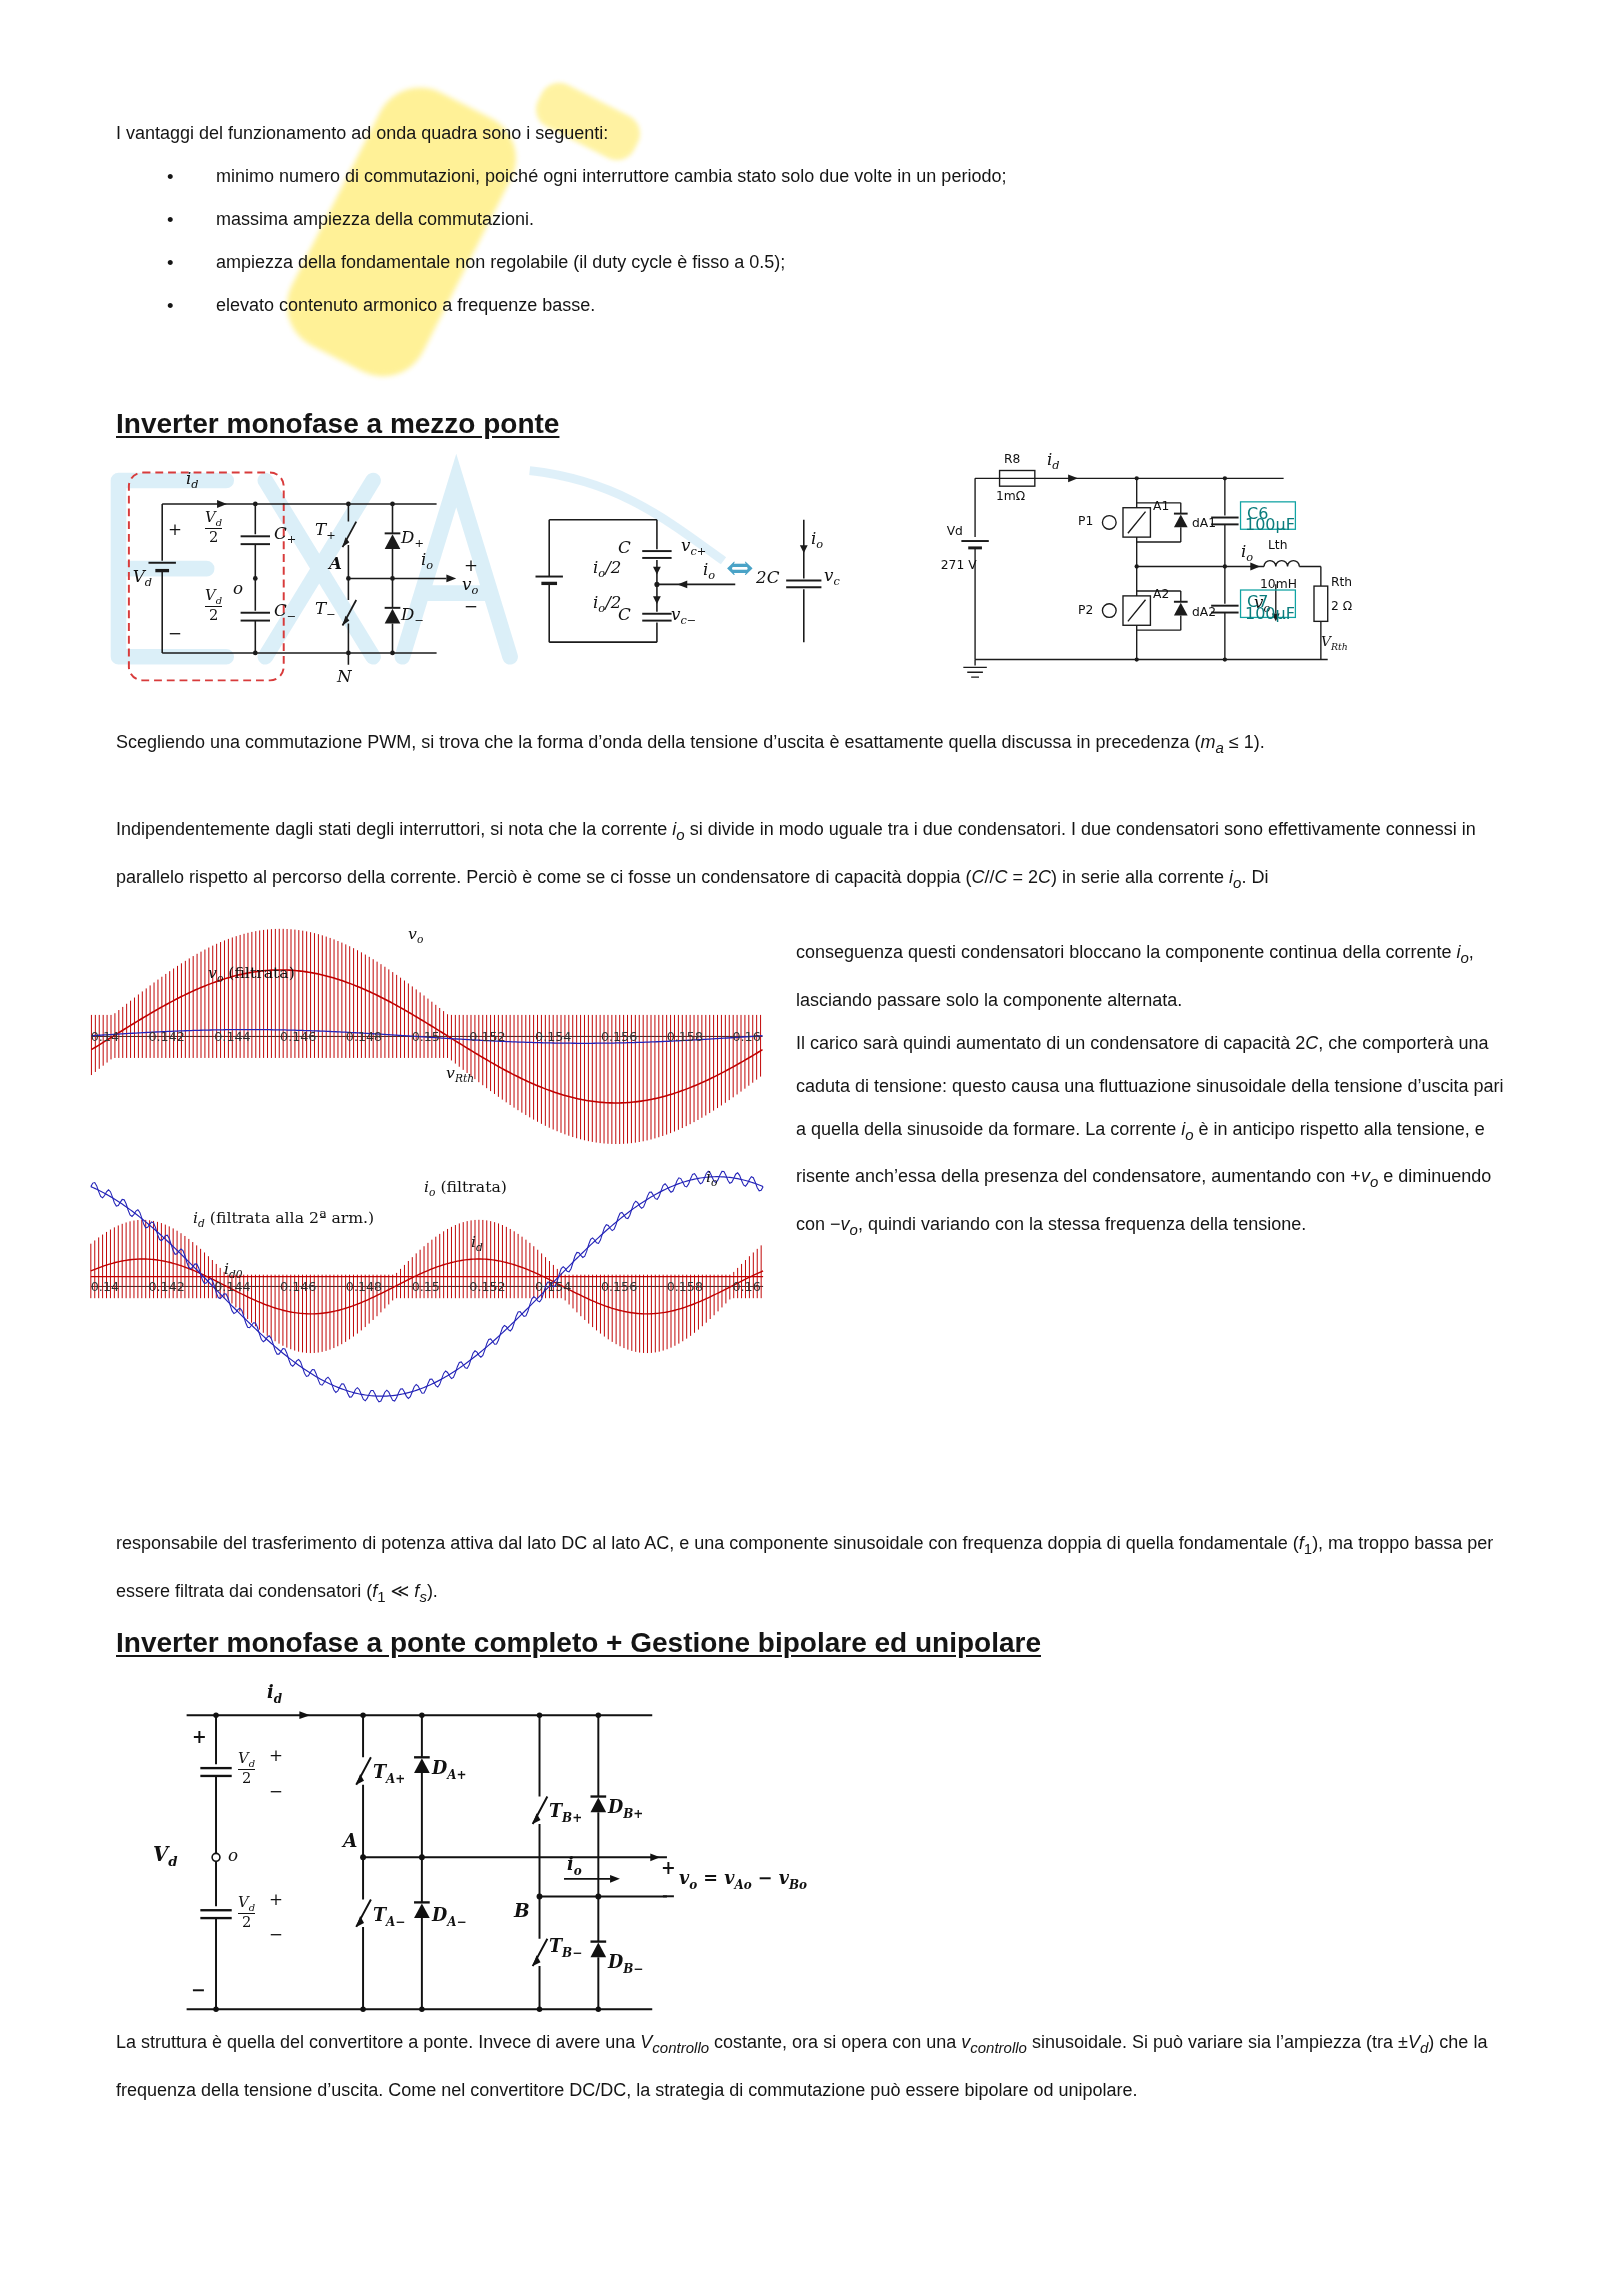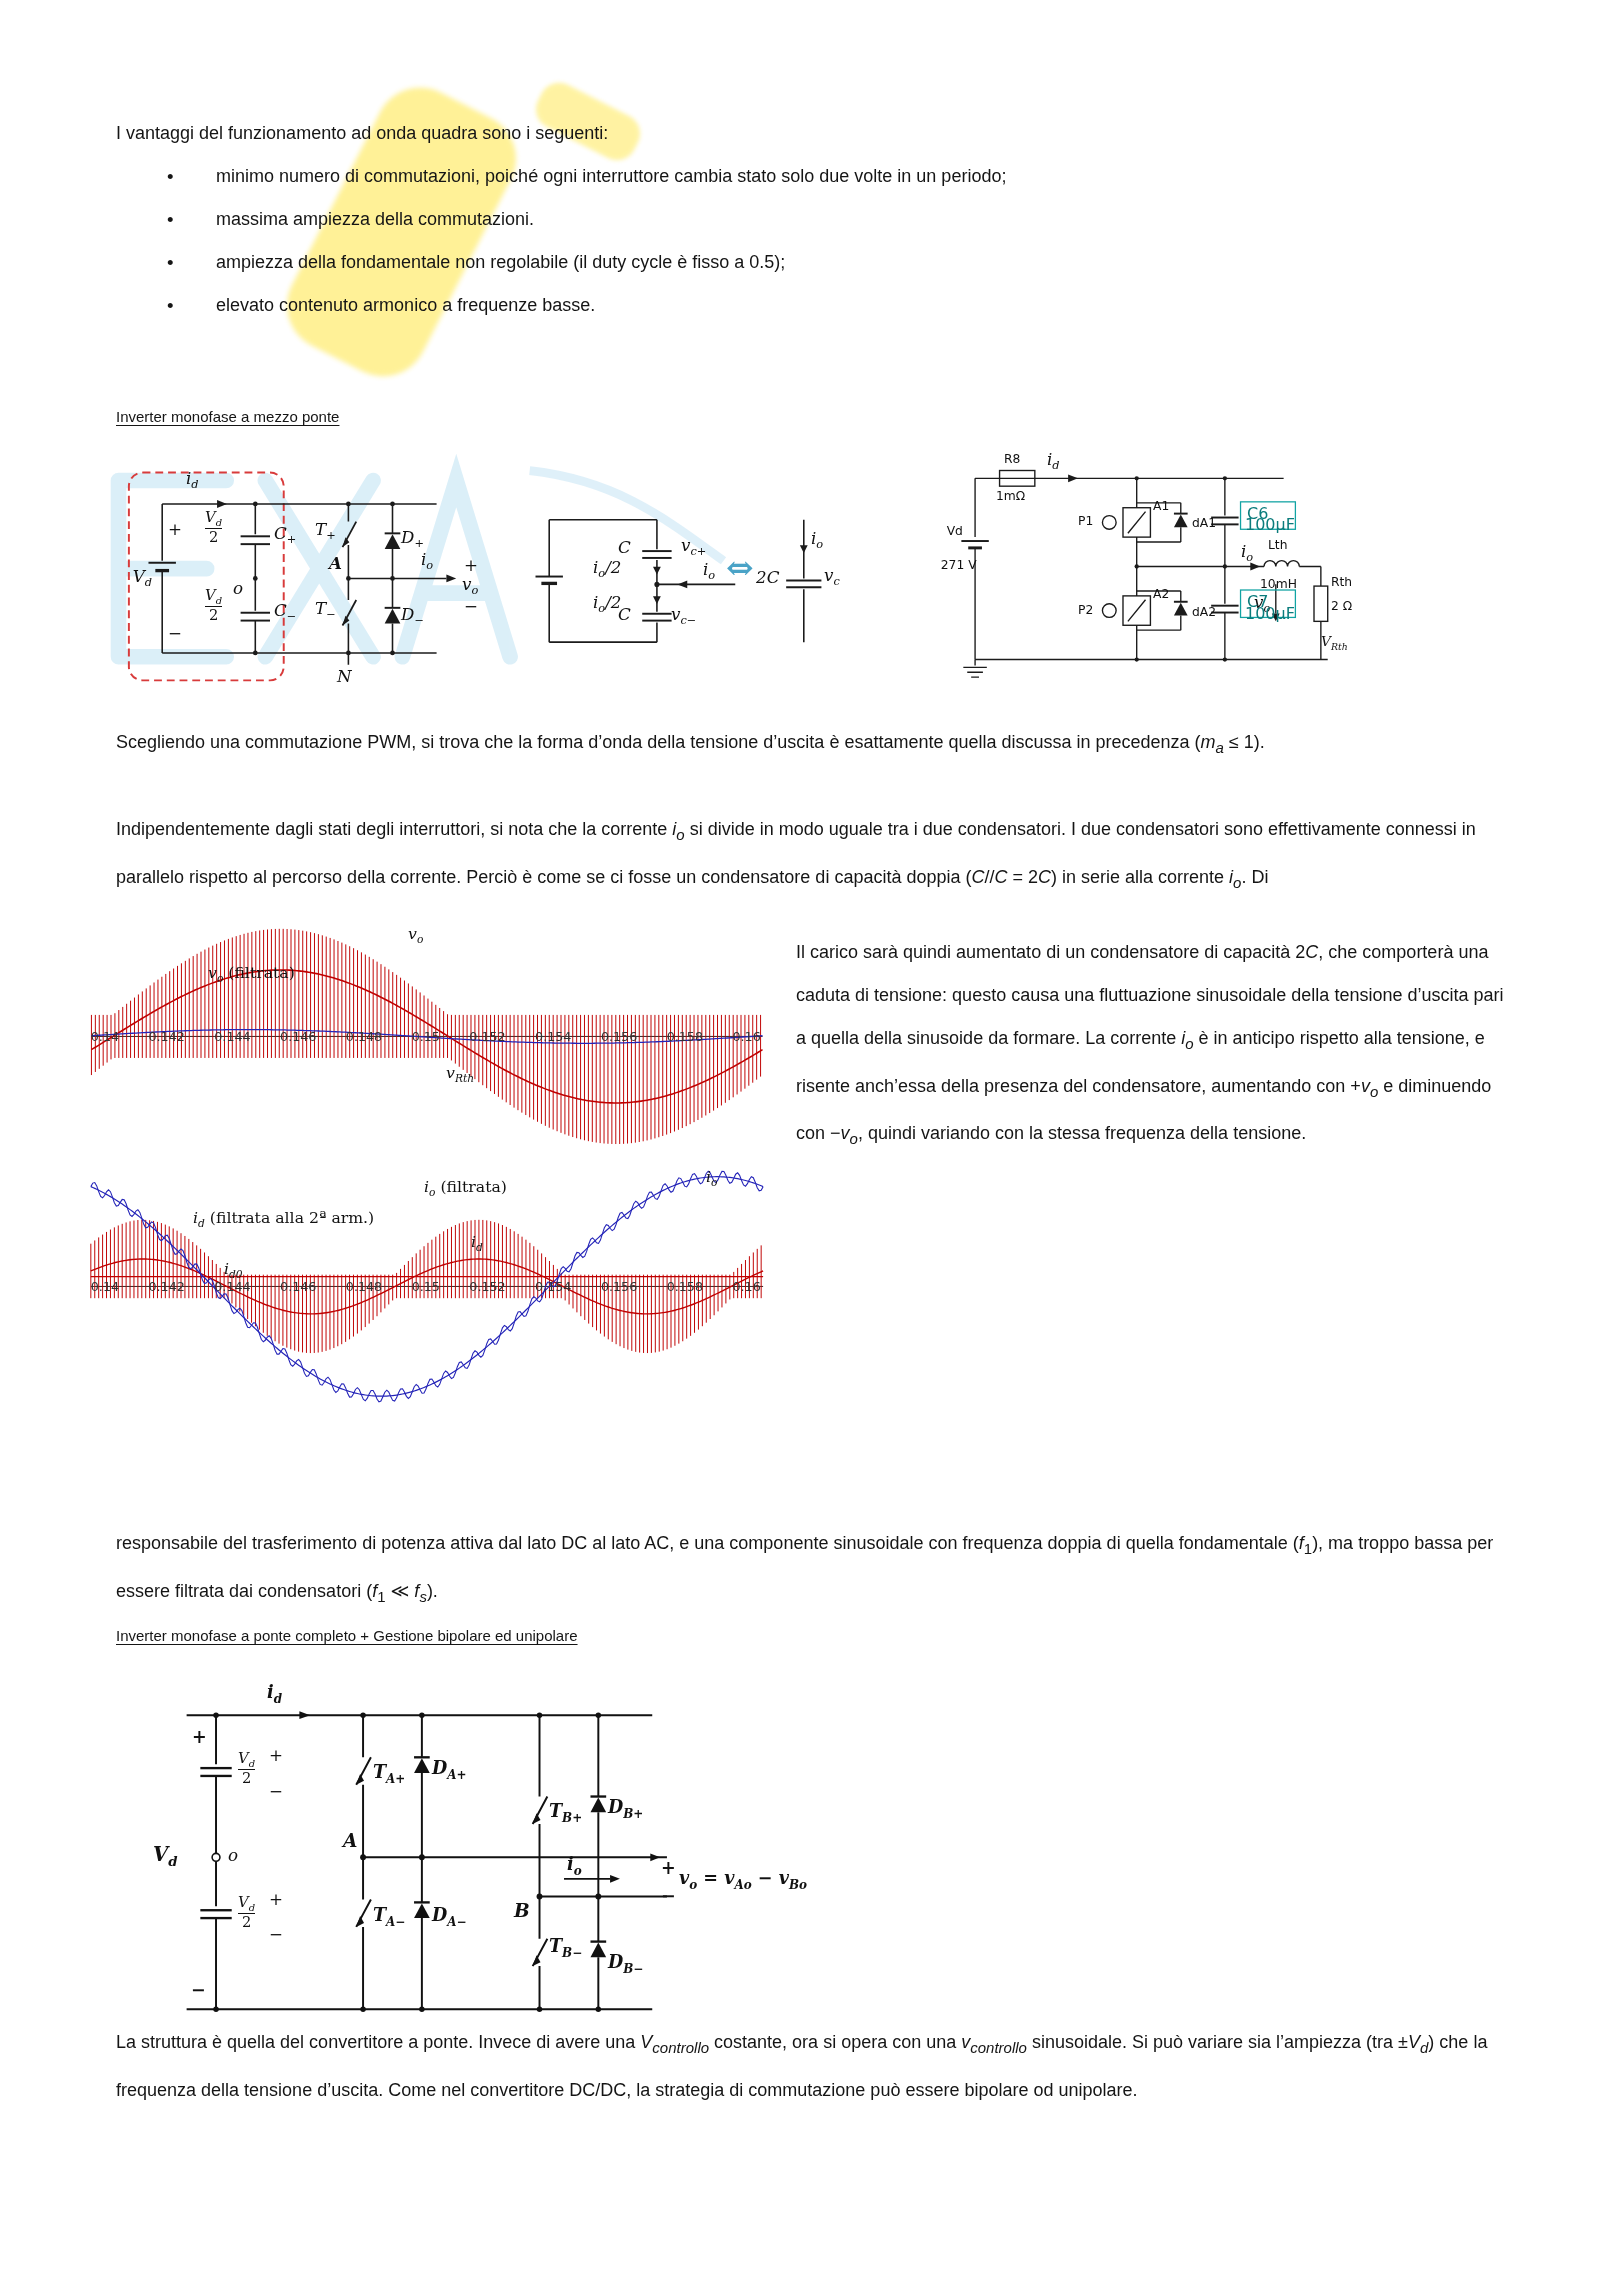--- a/index.html
+++ b/index.html
@@ -1,21 +1,21 @@
 <!DOCTYPE html>
 <html><head>
 <meta charset="utf-8">
 <style>
   *{margin:0;padding:0;box-sizing:border-box}
   html,body{background:#fff}
   body{width:1621px;height:2293px;position:relative;overflow:hidden;
        font-family:"Liberation Sans",sans-serif;color:#151515}
   .abs{position:absolute}
   .txt{font-size:18px;line-height:43px}
-  .heading{font-size:15px;font-weight:400;text-decoration:underline;text-underline-offset:2.9px}
+  .heading{font-size:28px;font-weight:700;text-decoration:underline;text-underline-offset:2.9px}
   .bullet{display:flex;align-items:flex-start}
   .bullet .dot{flex:0 0 100px;padding-left:51px;font-size:18.6px;line-height:43px}
   .bullet .bt{flex:1}
   .fig{position:absolute}
   .fl{position:absolute;font-family:"DejaVu Serif",serif;font-style:italic;font-size:16.7px;
       line-height:1;white-space:nowrap;color:#111}
   .fl sub{font-size:.68em}
   .fs{font-style:normal;font-family:"DejaVu Sans",sans-serif;font-size:12.3px}
   .ft{font-style:normal;font-family:"DejaVu Sans",sans-serif;font-size:16px;color:#0b7c7c}
   .flb{font-size:17.6px;font-weight:700}
@@ -633,20 +633,21 @@
     <span>0.15</span>
     <span>0.152</span>
     <span>0.154</span>
     <span>0.156</span>
     <span>0.158</span>
     <span>0.16</span>
   </div>
 </div>
 
 <div class="abs" style="left:796px;top:931px;width:716px">
+  <p class="txt">conseguenza questi condensatori bloccano la componente continua della corrente <i>i<sub>o</sub></i>, lasciando passare solo la componente alternata.</p>
   <p class="txt">Il carico sarà quindi aumentato di un condensatore di capacità 2<i>C</i>, che comporterà una caduta di tensione: questo causa una fluttuazione sinusoidale della tensione d’uscita pari a quella della sinusoide da formare. La corrente <i>i<sub>o</sub></i> è in anticipo rispetto alla tensione, e risente anch’essa della presenza del condensatore, aumentando con +<i>v<sub>o</sub></i> e diminuendo con −<i>v<sub>o</sub></i>, quindi variando con la stessa frequenza della tensione.</p>
 </div>
 
 <p class="abs txt" style="left:116px;top:1522px;width:1396px">responsabile del trasferimento di potenza attiva dal lato DC al lato AC, e una componente sinusoidale con frequenza doppia di quella fondamentale (<i>f</i><sub>1</sub>), ma troppo bassa per essere filtrata dai condensatori (<i>f</i><sub>1</sub> ≪ <i>f<sub>s</sub></i>).</p>
 
 <h2 class="abs heading" style="left:116px;top:1627px">Inverter monofase a ponte completo + Gestione bipolare ed unipolare</h2>
 
 <figure class="fig" style="left:118px;top:1671px;width:745px;height:353px">
   <svg width="745" height="353" viewBox="0 0 760 360">
     <g stroke="#111" stroke-width="2" fill="none">

